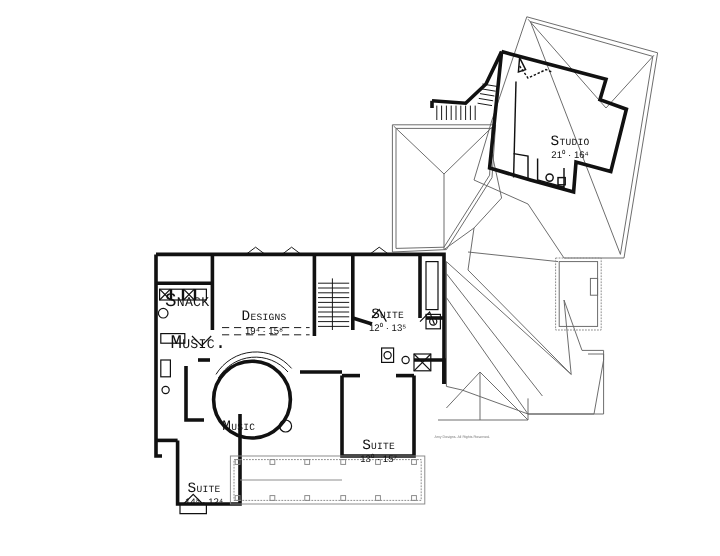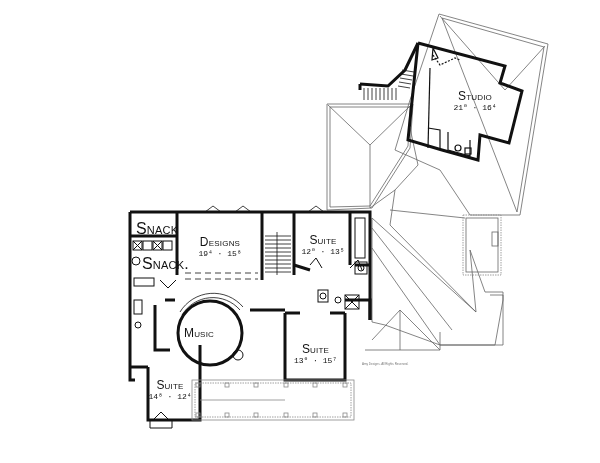--- a/index.html
+++ b/index.html
@@ -1,20 +1,20 @@
 <!DOCTYPE html>
 <html><head>
 <meta charset="utf-8">
 <style>
   html, body { margin:0; padding:0; background:#ffffff; }
   body { width:600px; height:463px; position:relative; overflow:hidden; font-family:"DejaVu Serif", serif; }
   #plan { position:absolute; left:0; top:0; width:600px; height:463px; }
   .label { position:absolute; text-align:center; color:#111; line-height:1; }
-  .rname { font-family:Liberation Sans, sans-serif; font-size:12px; font-variant:small-caps; letter-spacing:0.2px; display:block; }
-  .rdim { font-family:Liberation Mono, monospace; font-size:8px; display:block; margin-top:2px; }
+  .rname { font-family:Liberation Mono, monospace; font-size:12px; font-variant:small-caps; letter-spacing:0.2px; display:block;margin-top:22px; }
+  .rdim { font-family:Liberation Sans, sans-serif; font-size:8px; display:block; margin-top:2px; }
   .small { font-size:16px; }
   .copyright { position:absolute; font-family:"Liberation Sans", sans-serif; font-size:3px; color:#777; }
 </style>
 </head>
 <body>
 
 <svg id="plan" viewBox="0 0 600 463" xmlns="http://www.w3.org/2000/svg">
 
   <g fill="none" stroke="#666" stroke-width="0.8">
 
@@ -199,21 +199,21 @@
 </svg>
 
 <div class="label" style="left:440px; top:90px; width:70px;">
   <span class="rname">Studio</span>
   <span class="rdim">21⁰ · 16⁴</span>
 </div>
 <div class="label" style="left:136px; top:221px; width:40px;">
   <span class="rname small">Snack</span>
 </div>
 <div class="label" style="left:142px; top:256px; width:38px;">
-  <span class="rname small">Snack.</span>
+  <span class="rname small">Music.</span>
 </div>
 <div class="label" style="left:185px; top:236px; width:70px;">
   <span class="rname">Designs</span>
   <span class="rdim">19⁴ · 15⁸</span>
 </div>
 <div class="label" style="left:298px; top:234px; width:50px;">
   <span class="rname">Suite</span>
   <span class="rdim">12⁰ · 13⁵</span>
 </div>
 <div class="label" style="left:174px; top:327px; width:50px;">

